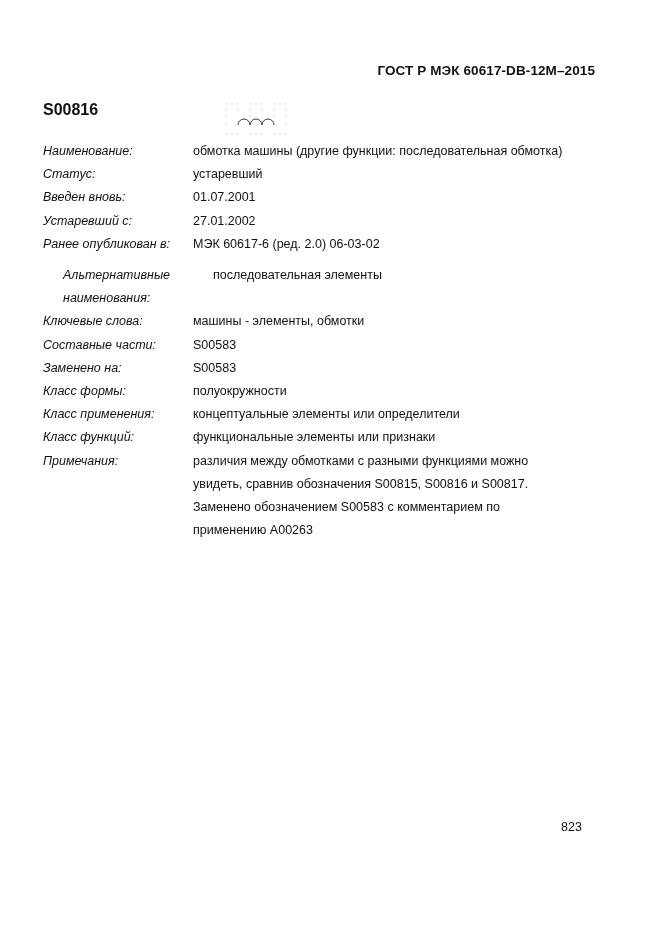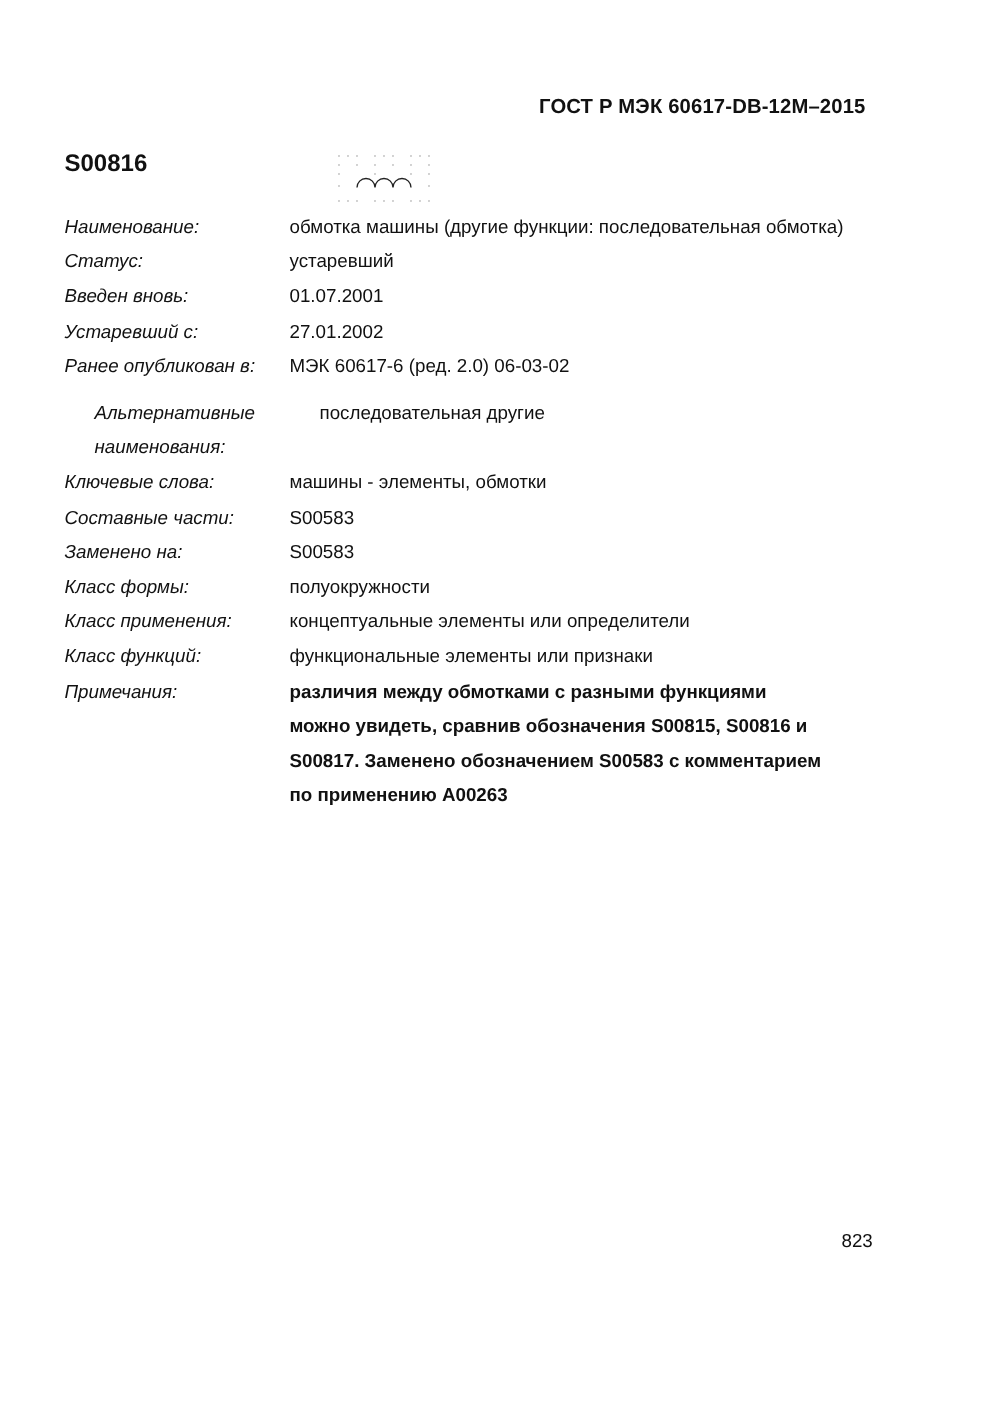--- a/index.html
+++ b/index.html
@@ -1,18 +1,18 @@
 <!DOCTYPE html>
 <html><head>
 <meta charset="utf-8">
 <style>
   html, body { margin: 0; padding: 0; background: #ffffff; }
   body { width: 661px; height: 936px; position: relative; overflow: hidden;
          font-family: "Liberation Sans", sans-serif; color: #111; }
-  .header-title { position: absolute; top: 63px; right: 84px; font-size: 13.5px; font-weight: bold; letter-spacing: 0.1px; margin-left: 44px; }
+  .header-title { position: absolute; top: 63px; right: 66px; font-size: 13.5px; font-weight: bold; letter-spacing: 0.1px; margin-left: 44px; }
   .code { position: absolute; left: 43px; top: 101px; font-size: 16px; font-weight: bold; }
   .symbol { position: absolute; left: 222px; top: 100px; width: 72px; height: 40px; }
   .table { position: absolute; left: 43px; top: 140px; width: 520px; font-size: 12.5px; }
   .row { display: flex; line-height: 23.2px; }
   .row .label { width: 150px; flex: 0 0 150px; font-style: italic; }
   .row .value { flex: 1; }
   .row.gap { margin-top: 8px; margin-left: 20px; }
   .page-number { position: absolute; left: 561px; top: 820px; font-size: 12.5px; }
 </style>
 </head>
@@ -74,21 +74,21 @@
   <div class="row">
     <div class="label">Устаревший с:</div>
     <div class="value">27.01.2002</div>
   </div>
   <div class="row">
     <div class="label">Ранее опубликован в:</div>
     <div class="value">МЭК 60617-6 (ред. 2.0) 06-03-02</div>
   </div>
   <div class="row gap">
     <div class="label" style="width:140px;flex:0 0 140px;margin-right:10px;">Альтернативные наименования:</div>
-    <div class="value">последовательная другие</div>
+    <div class="value">последовательная элементы</div>
   </div>
   <div class="row">
     <div class="label">Ключевые слова:</div>
     <div class="value">машины - элементы, обмотки</div>
   </div>
   <div class="row">
     <div class="label">Составные части:</div>
     <div class="value">S00583</div>
   </div>
   <div class="row">
@@ -102,17 +102,17 @@
   <div class="row">
     <div class="label">Класс применения:</div>
     <div class="value">концептуальные элементы или определители</div>
   </div>
   <div class="row">
     <div class="label">Класс функций:</div>
     <div class="value">функциональные элементы или признаки</div>
   </div>
   <div class="row">
     <div class="label">Примечания:</div>
-    <div class="value" style="max-width:360px;font-weight:bold;">различия между обмотками с разными функциями можно увидеть, сравнив обозначения S00815, S00816 и S00817. Заменено обозначением S00583 с комментарием по применению A00263</div>
+    <div class="value" style="max-width:360px;">различия между обмотками с разными функциями можно увидеть, сравнив обозначения S00815, S00816 и S00817. Заменено обозначением S00583 с комментарием по применению A00263</div>
   </div>
 </div>
 
 <div class="page-number">823</div>
 
 </body></html>

